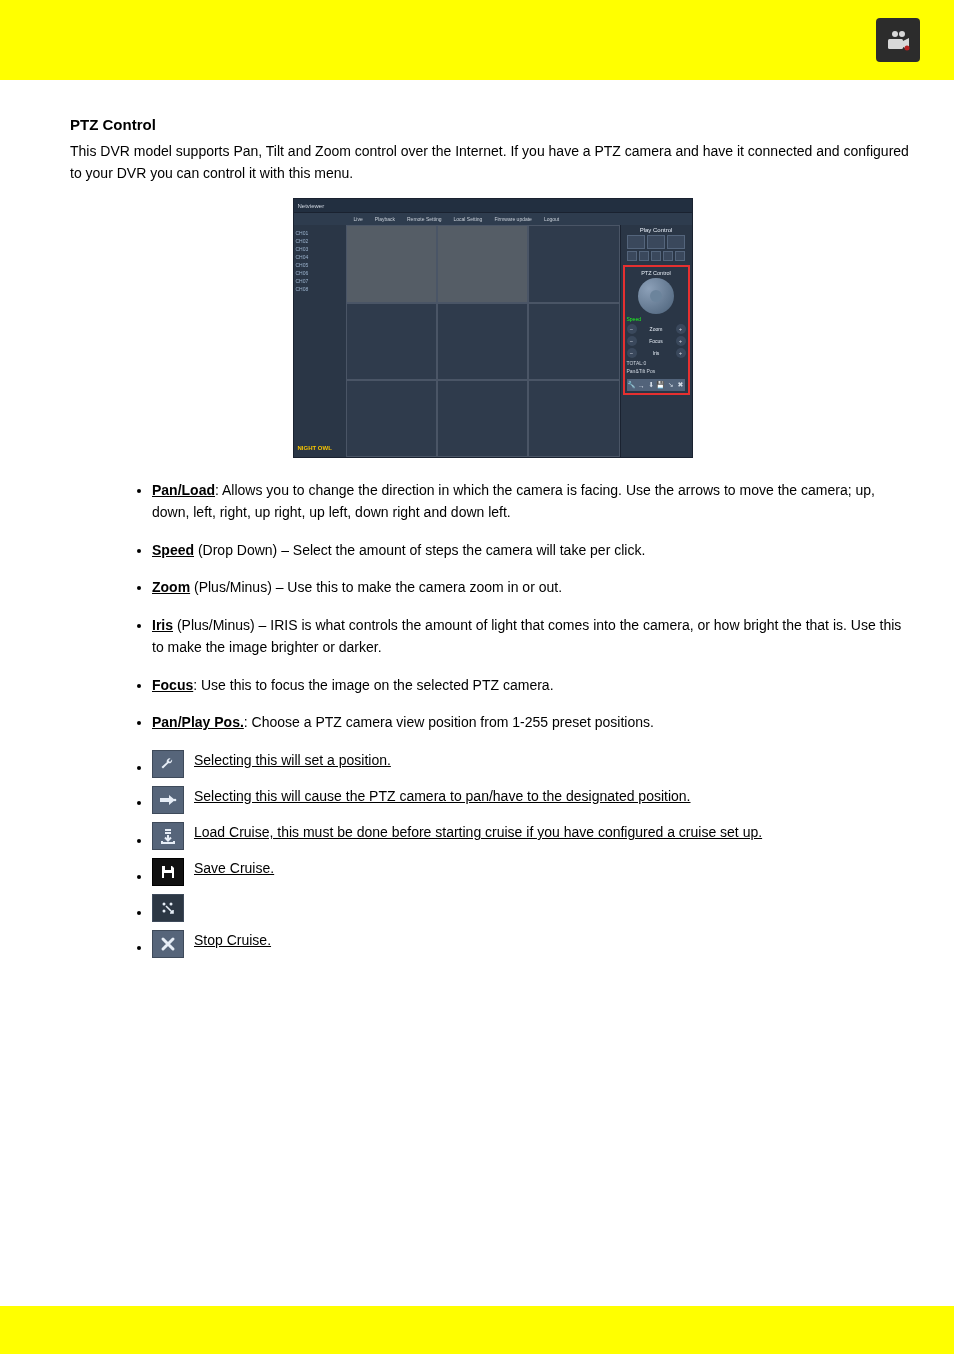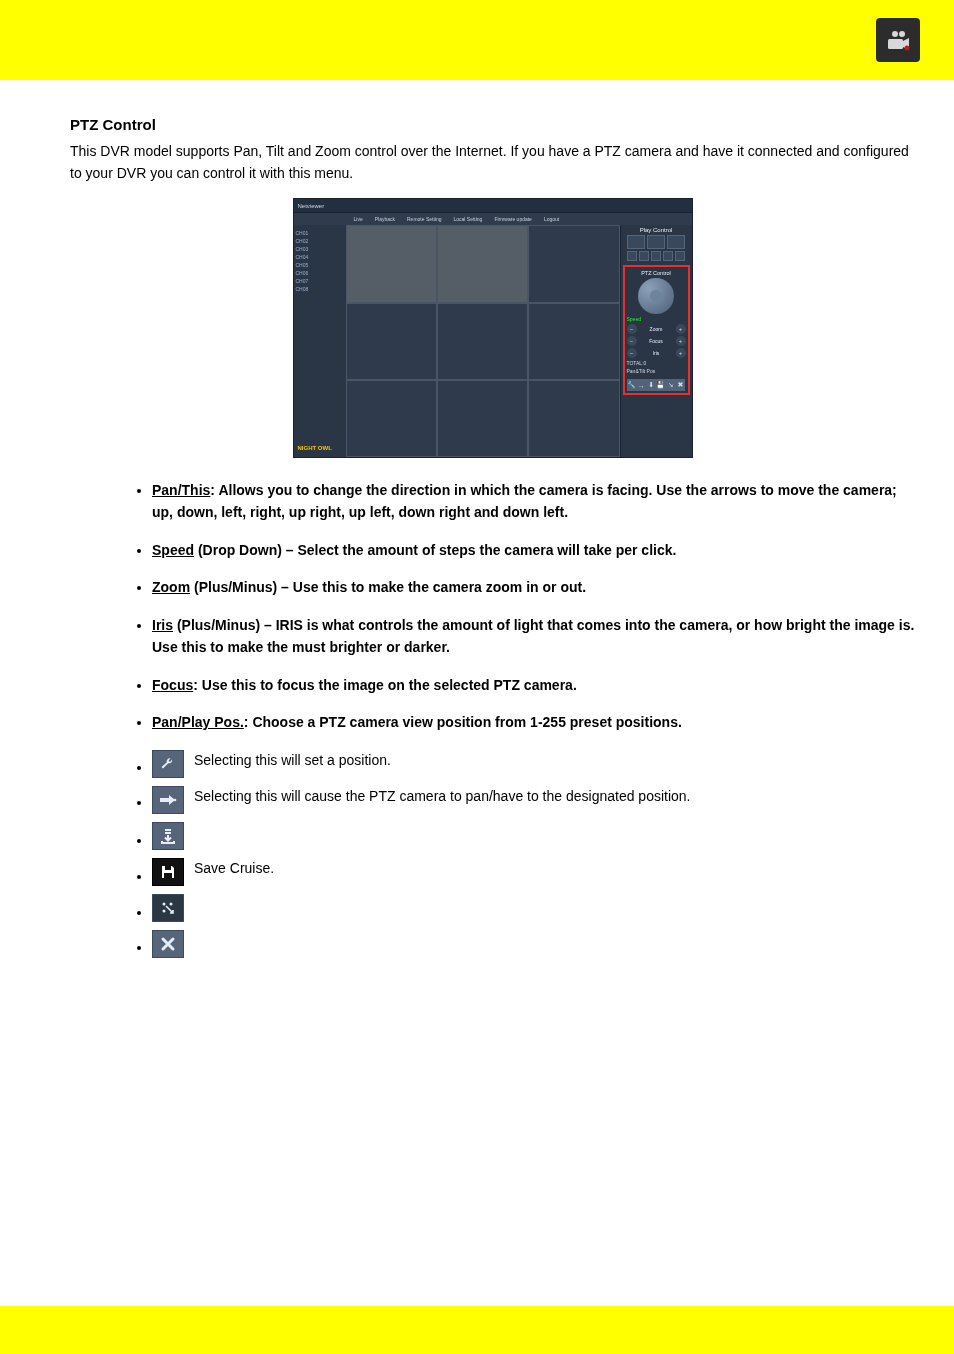--- a/index.html
+++ b/index.html
@@ -219,21 +219,21 @@
     margin-bottom: 16px;
   }
   ul.bullets > li {
     margin-bottom: 16px;
     line-height: 1.55;
   }
   .term {
     font-weight: bold;
     text-decoration: underline;
   }
-  .colon { font-weight: bold; }
+  .colon { font-weight: normal; }
 
   ul.iconlist {
     list-style: disc;
     padding-left: 82px;
   }
   ul.iconlist > li {
     margin-bottom: 8px;
     line-height: 1.5;
   }
   .iconline {
@@ -245,21 +245,21 @@
     width: 32px;
     height: 28px;
     background: #56657a;
     border: 1px solid #3e4a5a;
     display: flex;
     align-items: center;
     justify-content: center;
     flex-shrink: 0;
     color: #e6edf6;
   }
-  .icontext { flex: 1; }
+  .icontext { flex: 1; text-decoration: underline; }
 
   .bottombar {
     position: absolute;
     bottom: 0;
     left: 0;
     width: 100%;
     height: 48px;
     background: #ffff00;
   }
 </style>
@@ -361,30 +361,30 @@
               <div class="sq">✖</div>
             </div>
           </div>
         </div>
       </div>
     </div>
   </div>
 
   <ul class="bullets">
     <li>
-      <span class="term">Pan/This</span><span class="colon">: Allows you to change the direction in which the camera is facing. Use the arrows to move the camera; up, down, left, right, up right, up left, down right and down left.</span>
+      <span class="term">Pan/Load</span><span class="colon">: Allows you to change the direction in which the camera is facing. Use the arrows to move the camera; up, down, left, right, up right, up left, down right and down left.</span>
     </li>
     <li>
       <span class="term">Speed</span><span class="colon"> (Drop Down) – Select the amount of steps the camera will take per click.</span>
     </li>
     <li>
       <span class="term">Zoom</span><span class="colon"> (Plus/Minus) – Use this to make the camera zoom in or out.</span>
     </li>
     <li>
-      <span class="term">Iris</span><span class="colon"> (Plus/Minus) – IRIS is what controls the amount of light that comes into the camera, or how bright the image is. Use this to make the must brighter or darker.</span>
+      <span class="term">Iris</span><span class="colon"> (Plus/Minus) – IRIS is what controls the amount of light that comes into the camera, or how bright the that is. Use this to make the image brighter or darker.</span>
     </li>
     <li>
       <span class="term">Focus</span><span class="colon">: Use this to focus the image on the selected PTZ camera.</span>
     </li>
     <li>
       <span class="term">Pan/Play Pos.</span><span class="colon">: Choose a PTZ camera view position from 1-255 preset positions.</span>
     </li>
   </ul>
 
   <ul class="iconlist">
@@ -412,20 +412,21 @@
     <li>
       <span class="iconline">
         <span class="iconimg">
           <svg width="18" height="18" viewBox="0 0 18 18">
             <rect x="6" y="2" width="6" height="2" fill="#e6edf6"></rect>
             <rect x="6" y="5" width="6" height="2" fill="#e6edf6"></rect>
             <path d="M9 8 v4 M6 10.5 l3 3 l3 -3" stroke="#e6edf6" stroke-width="2" fill="none"></path>
             <path d="M3 14 v2 h12 v-2" stroke="#e6edf6" stroke-width="2" fill="none"></path>
           </svg>
         </span>
+        <span class="icontext">Load Cruise, this must be done before starting cruise if you have configured a cruise set up.</span>
       </span>
     </li>
     <li>
       <span class="iconline">
         <span class="iconimg" style="background:#111;border-color:#000">
           <svg width="18" height="18" viewBox="0 0 18 18">
             <path d="M3 3 h10 l2 2 v10 h-12 z" fill="#fff"></path>
             <rect x="6" y="3" width="6" height="4" fill="#111"></rect>
             <rect x="5" y="10" width="8" height="5" fill="#111"></rect>
           </svg>
@@ -445,19 +446,20 @@
         </span>
       </span>
     </li>
     <li>
       <span class="iconline">
         <span class="iconimg">
           <svg width="16" height="16" viewBox="0 0 16 16">
             <path d="M3 3 L13 13 M13 3 L3 13" stroke="#e6edf6" stroke-width="3" stroke-linecap="round"></path>
           </svg>
         </span>
+        <span class="icontext">Stop Cruise.</span>
       </span>
     </li>
   </ul>
 
 </div>
 
 <div class="bottombar"></div>
 
 </body></html>

